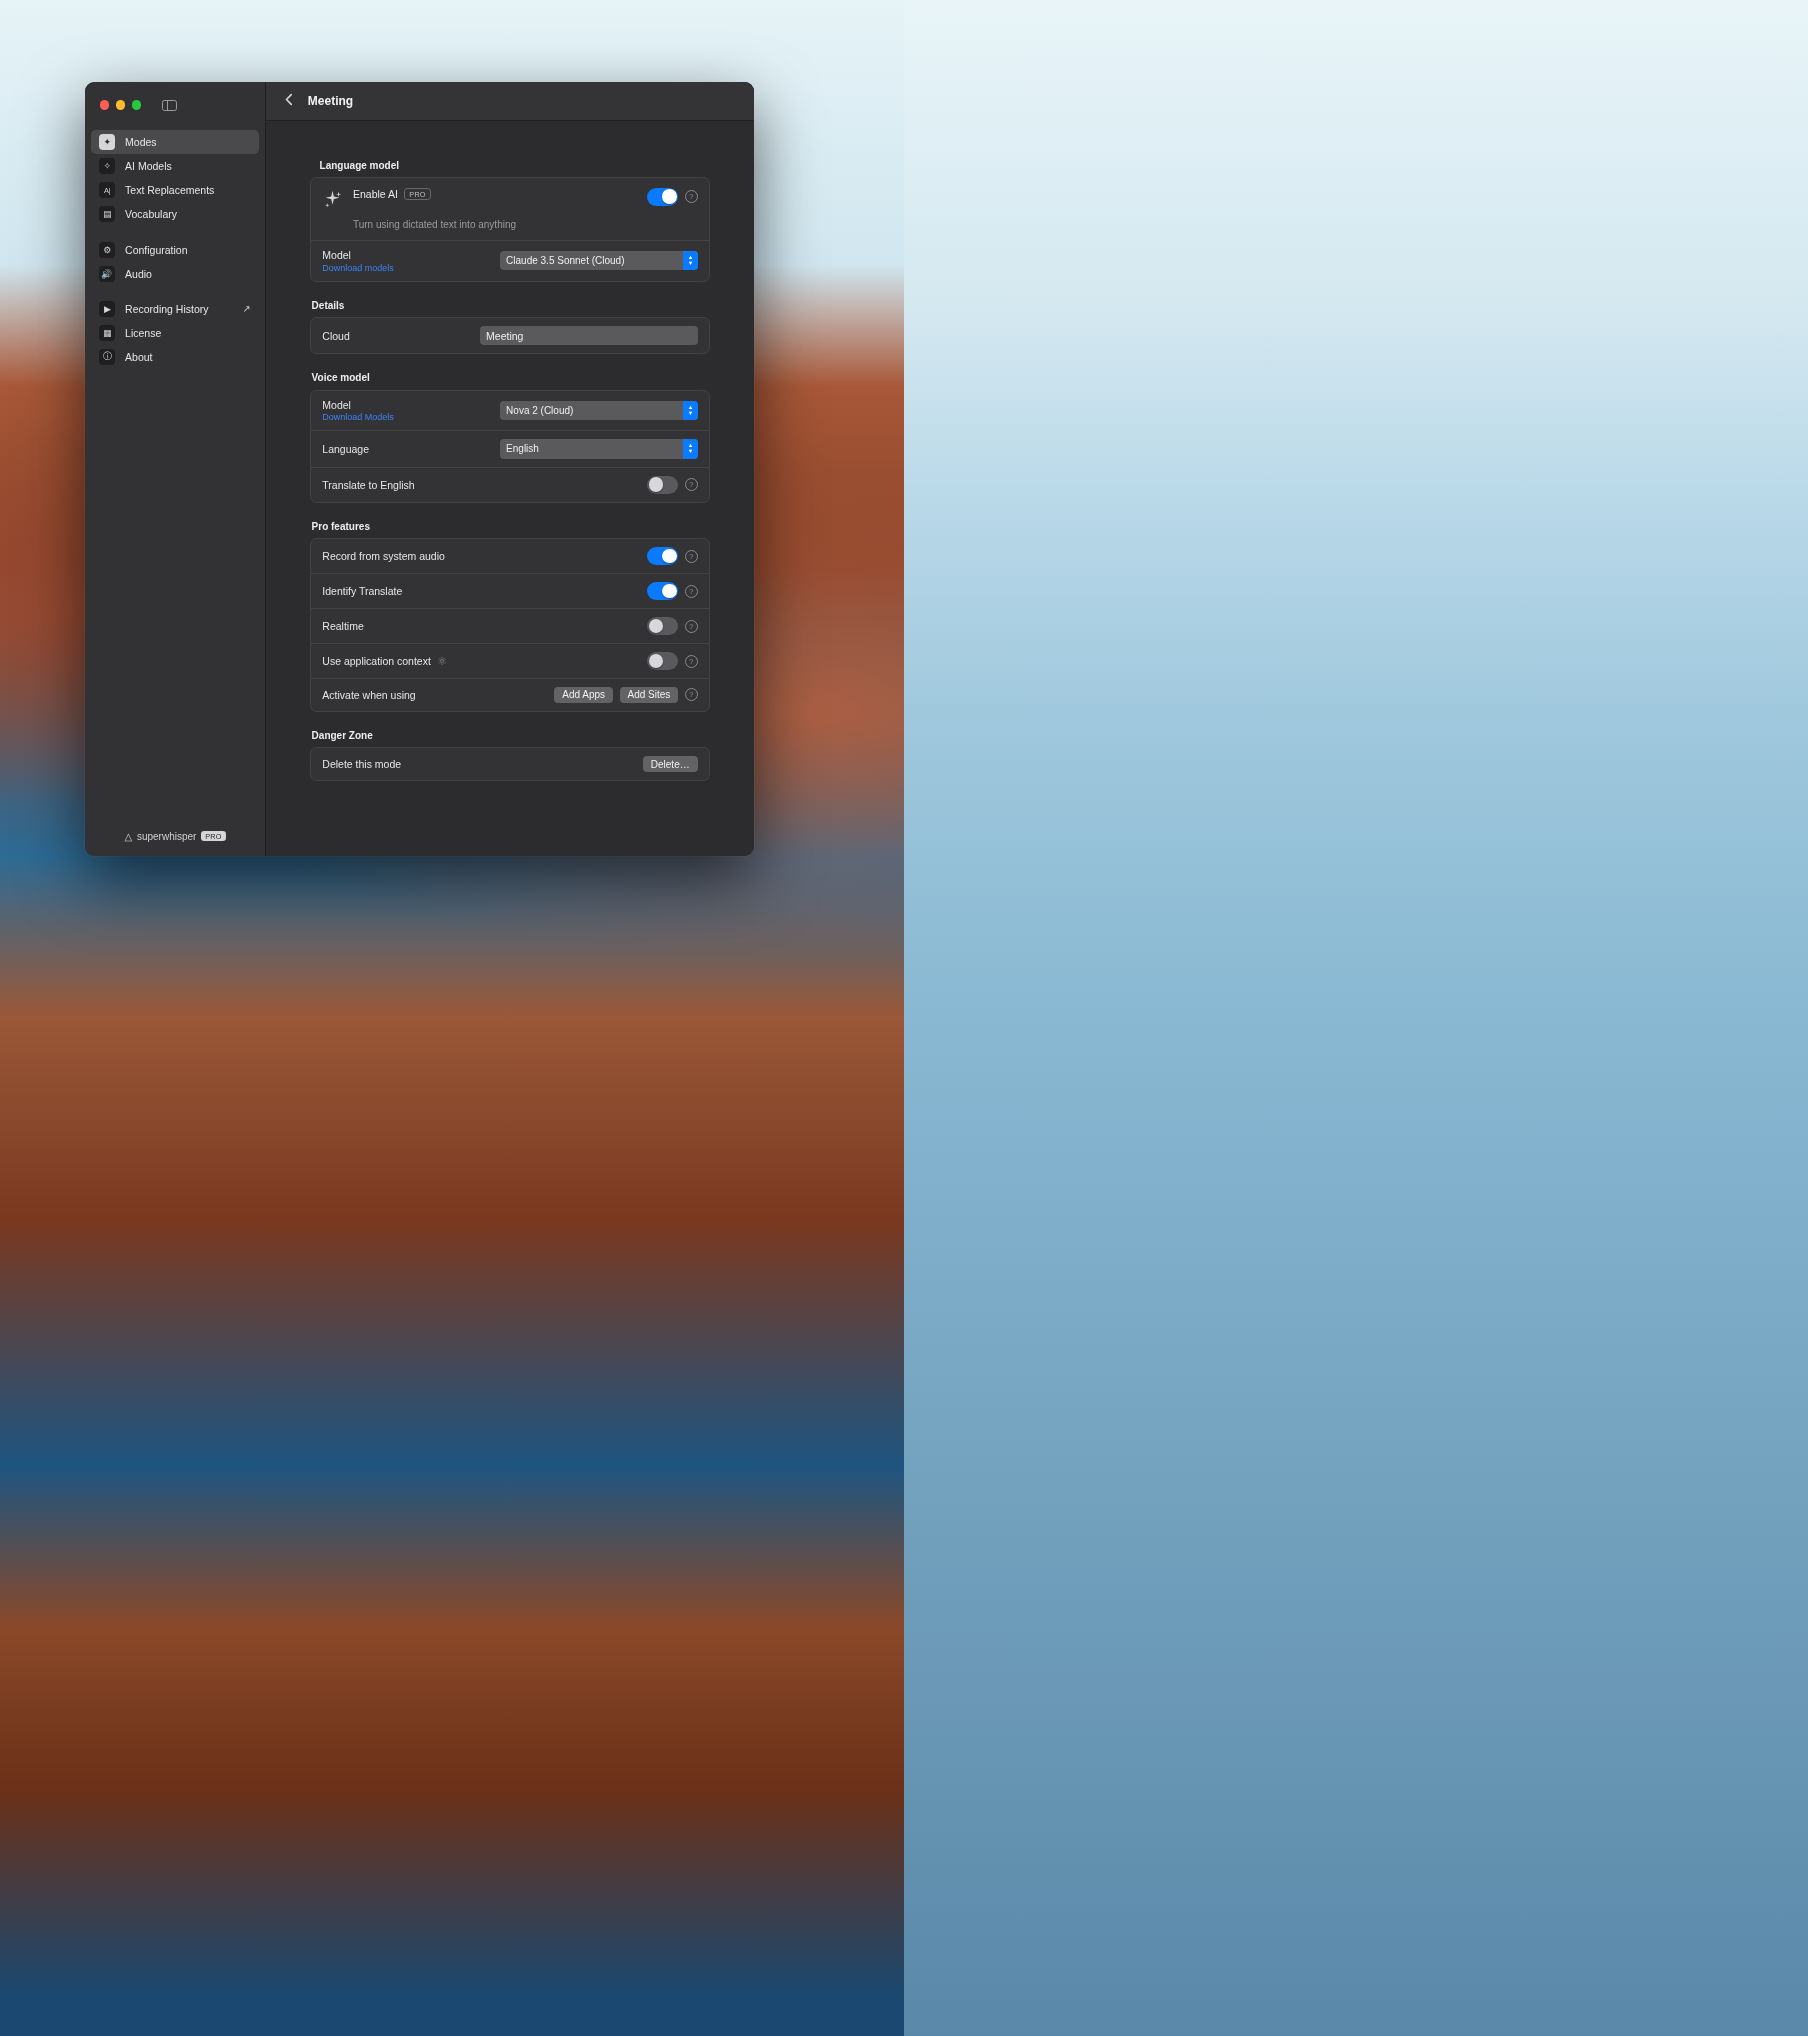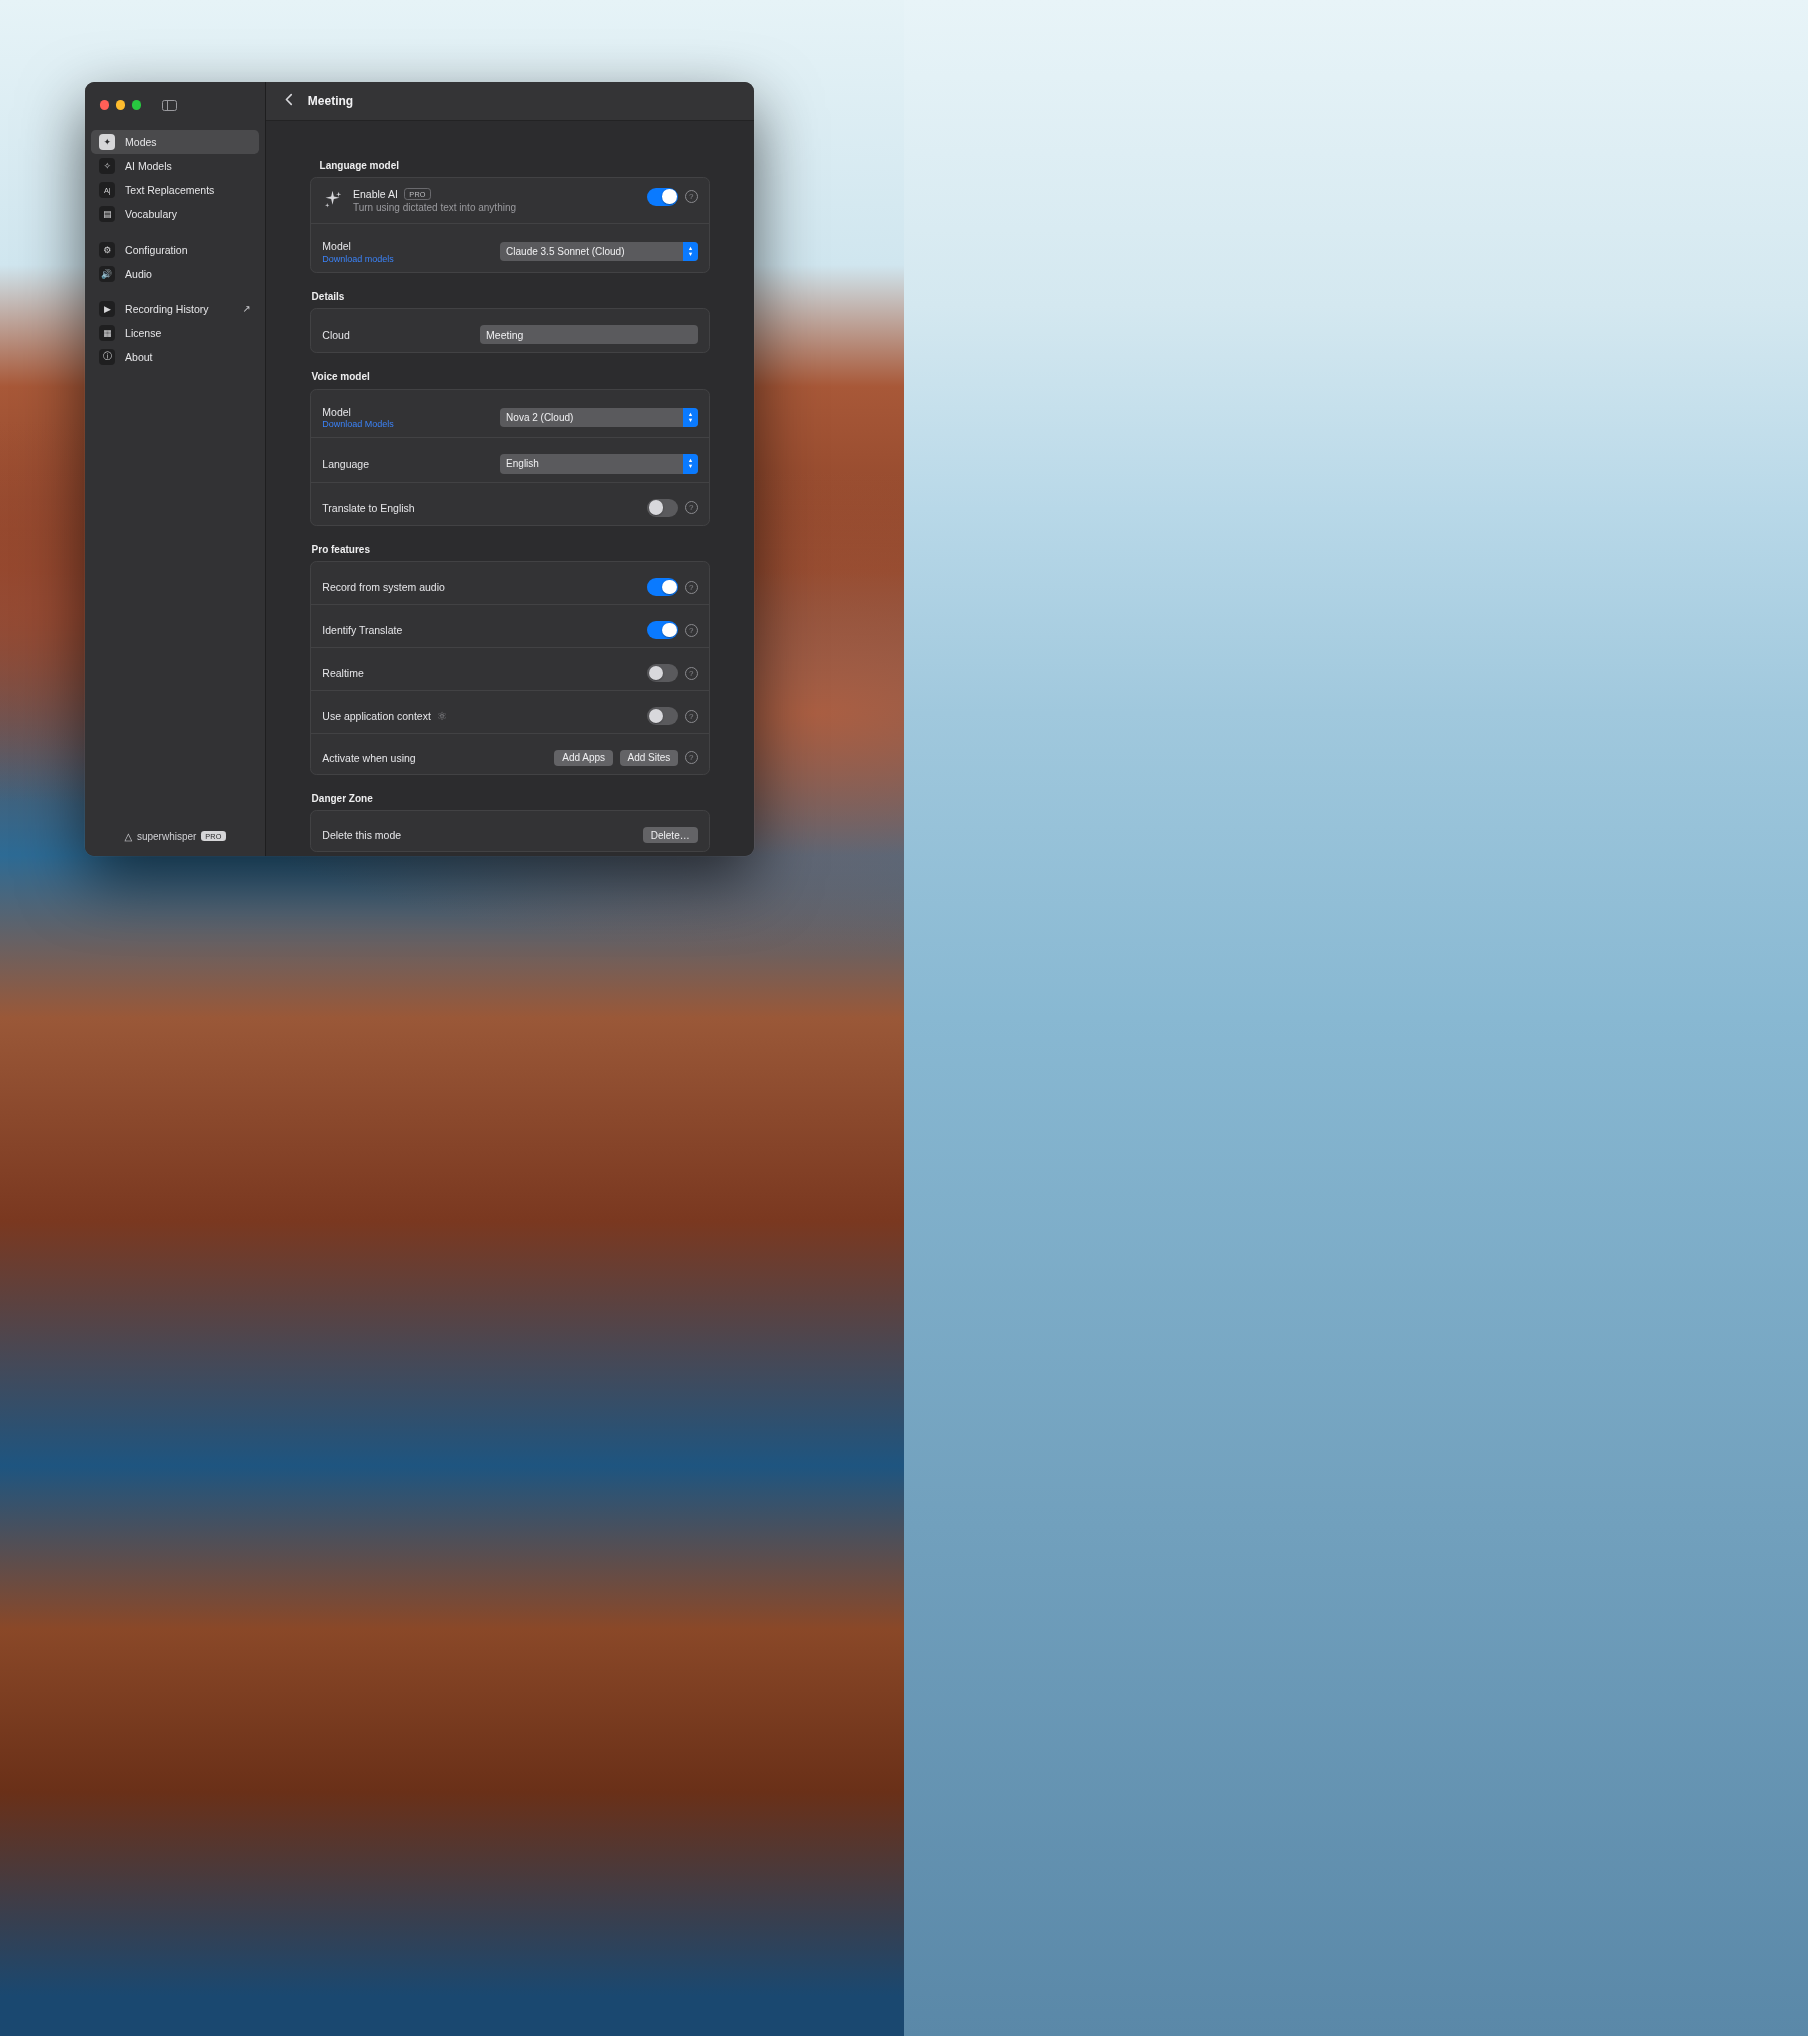--- a/index.html
+++ b/index.html
@@ -143,21 +143,21 @@
     display:flex; align-items:center;
     padding: 9.7px 11.3px;
     gap:9.7px;
     position:relative;
   }
   .row + .row { border-top:0.8px solid #424244; }
   .row-left { flex: 0 0 105px; display:flex; flex-direction:column; gap:1.6px;}
   .row-label { font-size:10.5px; color:#e6e6e9; }
   .row-sublink { font-size:9px; color:#3b82f6; cursor:default; }
   .row-desc { font-size:10px; color:#9a9a9e; }
-  .row-main { flex:1; display:flex; flex-direction:column; gap:2px; min-width:0;}
+  .row-main { flex:1; display:flex; flex-direction:column; gap:19px; min-width:0;}
   .row-right { display:flex; align-items:center; gap:6.4px; }
 
   .ai-row { align-items:flex-start; }
   .ai-icon {
     width:21px; height:21px;
     color:#d6d6da;
     flex-shrink:0;
     margin-top:1.6px;
   }
   .ai-title-line { display:flex; align-items:center; gap:6.4px;}
@@ -220,21 +220,21 @@
     cursor:default;
     white-space:nowrap;
   }
   .btn.blue { background:#0a7aff; color:#fff; }
   .btn.ghost { background:#636366; }
   .prompt-preview {
     color:#9a9a9e; font-size:10px;
     white-space:nowrap; overflow:hidden; text-overflow:ellipsis;
     max-width: 242px;
   }
-  .row.compact { padding-top:16px; padding-bottom:8px;}
+  .row.compact { padding-top:8px; padding-bottom:8px;}
   .fill { flex:1; }
   .atom-icon { color:#8a8a8e; font-size:11.3px; margin-left:3.2px;}
   .translate-row .row-label { flex:1; }
   .danger-row { justify-content:space-between;}
 </style>
 </head>
 <body>
 
 <div class="desert-bg"></div>
 

